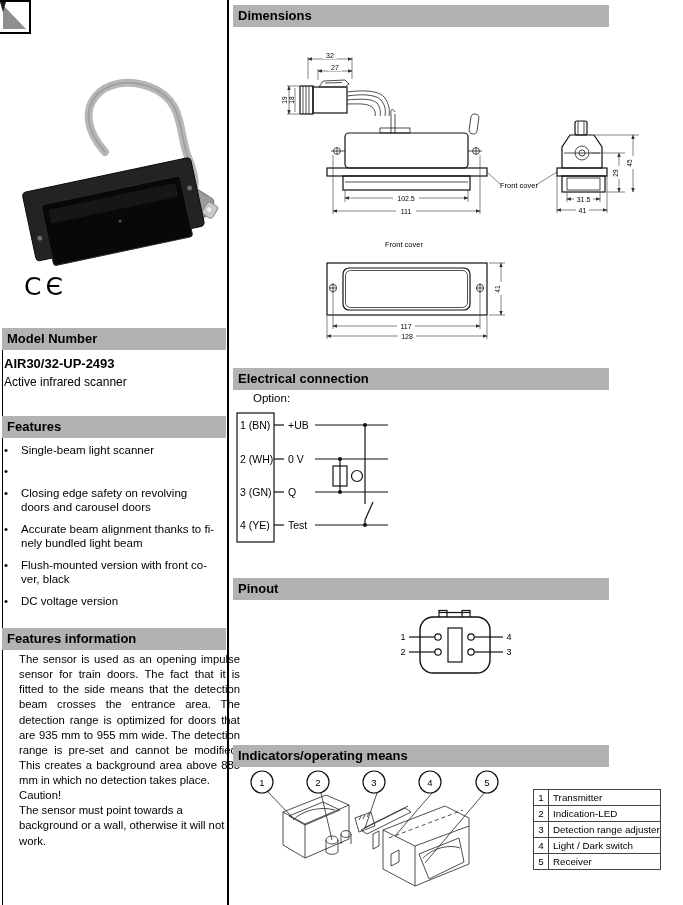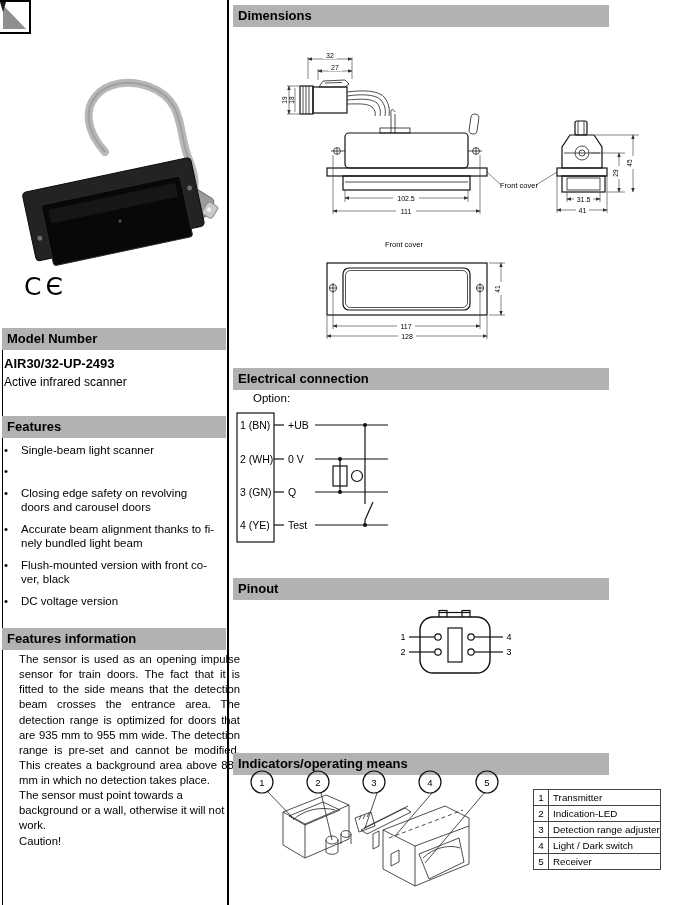--- a/index.html
+++ b/index.html
@@ -106,22 +106,22 @@
       </div>
     <div class="feat-item">
         <span class="feat-bullet">•</span>
         <span class="feat-text">DC voltage version</span>
       </div>
   </div>
 
   <div class="bar bar-left" style="top:628px;">Features information</div>
   <div class="pinfo">
     <div class="para">The sensor is used as an opening impulse sensor for train doors. The fact that it is fitted to the side means that the detection beam crosses the entrance area. The detection range is optimized for doors that are 935 mm to 955 mm wide. The detection range is pre-set and cannot be modified. This creates a background area above 885 mm in which no detection takes place.</div>
+    <div>Caution!</div>
     <div>The sensor must point towards a background or a wall, otherwise it will not work.</div>
-    <div>Caution!</div>
   </div>
 
   <div class="bar bar-right" style="top:5px;">Dimensions</div>
 
   <svg style="left:233px;top:30px;" width="450" height="332" viewBox="0 0 450 332">
     <defs>
       <marker id="arr" markerWidth="8" markerHeight="6" refX="7" refY="3" orient="auto">
           <path d="M0,0 L8,3 L0,6 Z" fill="#333"></path>
         </marker>
       <marker id="arrs" markerWidth="8" markerHeight="6" refX="1" refY="3" orient="auto">
@@ -329,21 +329,21 @@
         <text class="pin-num" x="170" y="35" text-anchor="middle">1</text>
       <line x1="176" y1="47" x2="201.5" y2="47" class="med"></line>
         <text class="pin-num" x="170" y="50" text-anchor="middle">2</text>
       <line x1="241.5" y1="32" x2="270" y2="32" class="med"></line>
         <text class="pin-num" x="276" y="35" text-anchor="middle">4</text>
       <line x1="241.5" y1="47" x2="270" y2="47" class="med"></line>
         <text class="pin-num" x="276" y="50" text-anchor="middle">3</text>
     </g>
   </svg>
 
-  <div class="bar bar-right" style="top:745px;margin-top:8px;">Indicators/operating means</div>
+  <div class="bar bar-right" style="top:745px;">Indicators/operating means</div>
 
   <svg style="left:233px;top:768px;" width="450" height="135" viewBox="0 0 450 135">
     <g class="thin">
       <line x1="34" y1="23" x2="60" y2="50"></line>
       <line x1="88" y1="25" x2="99" y2="72"></line>
       <line x1="144" y1="25" x2="132" y2="60"></line>
       <line x1="199" y1="25" x2="162" y2="68"></line>
       <line x1="252" y1="24" x2="192" y2="95"></line>
     </g>
     <g class="thin">

